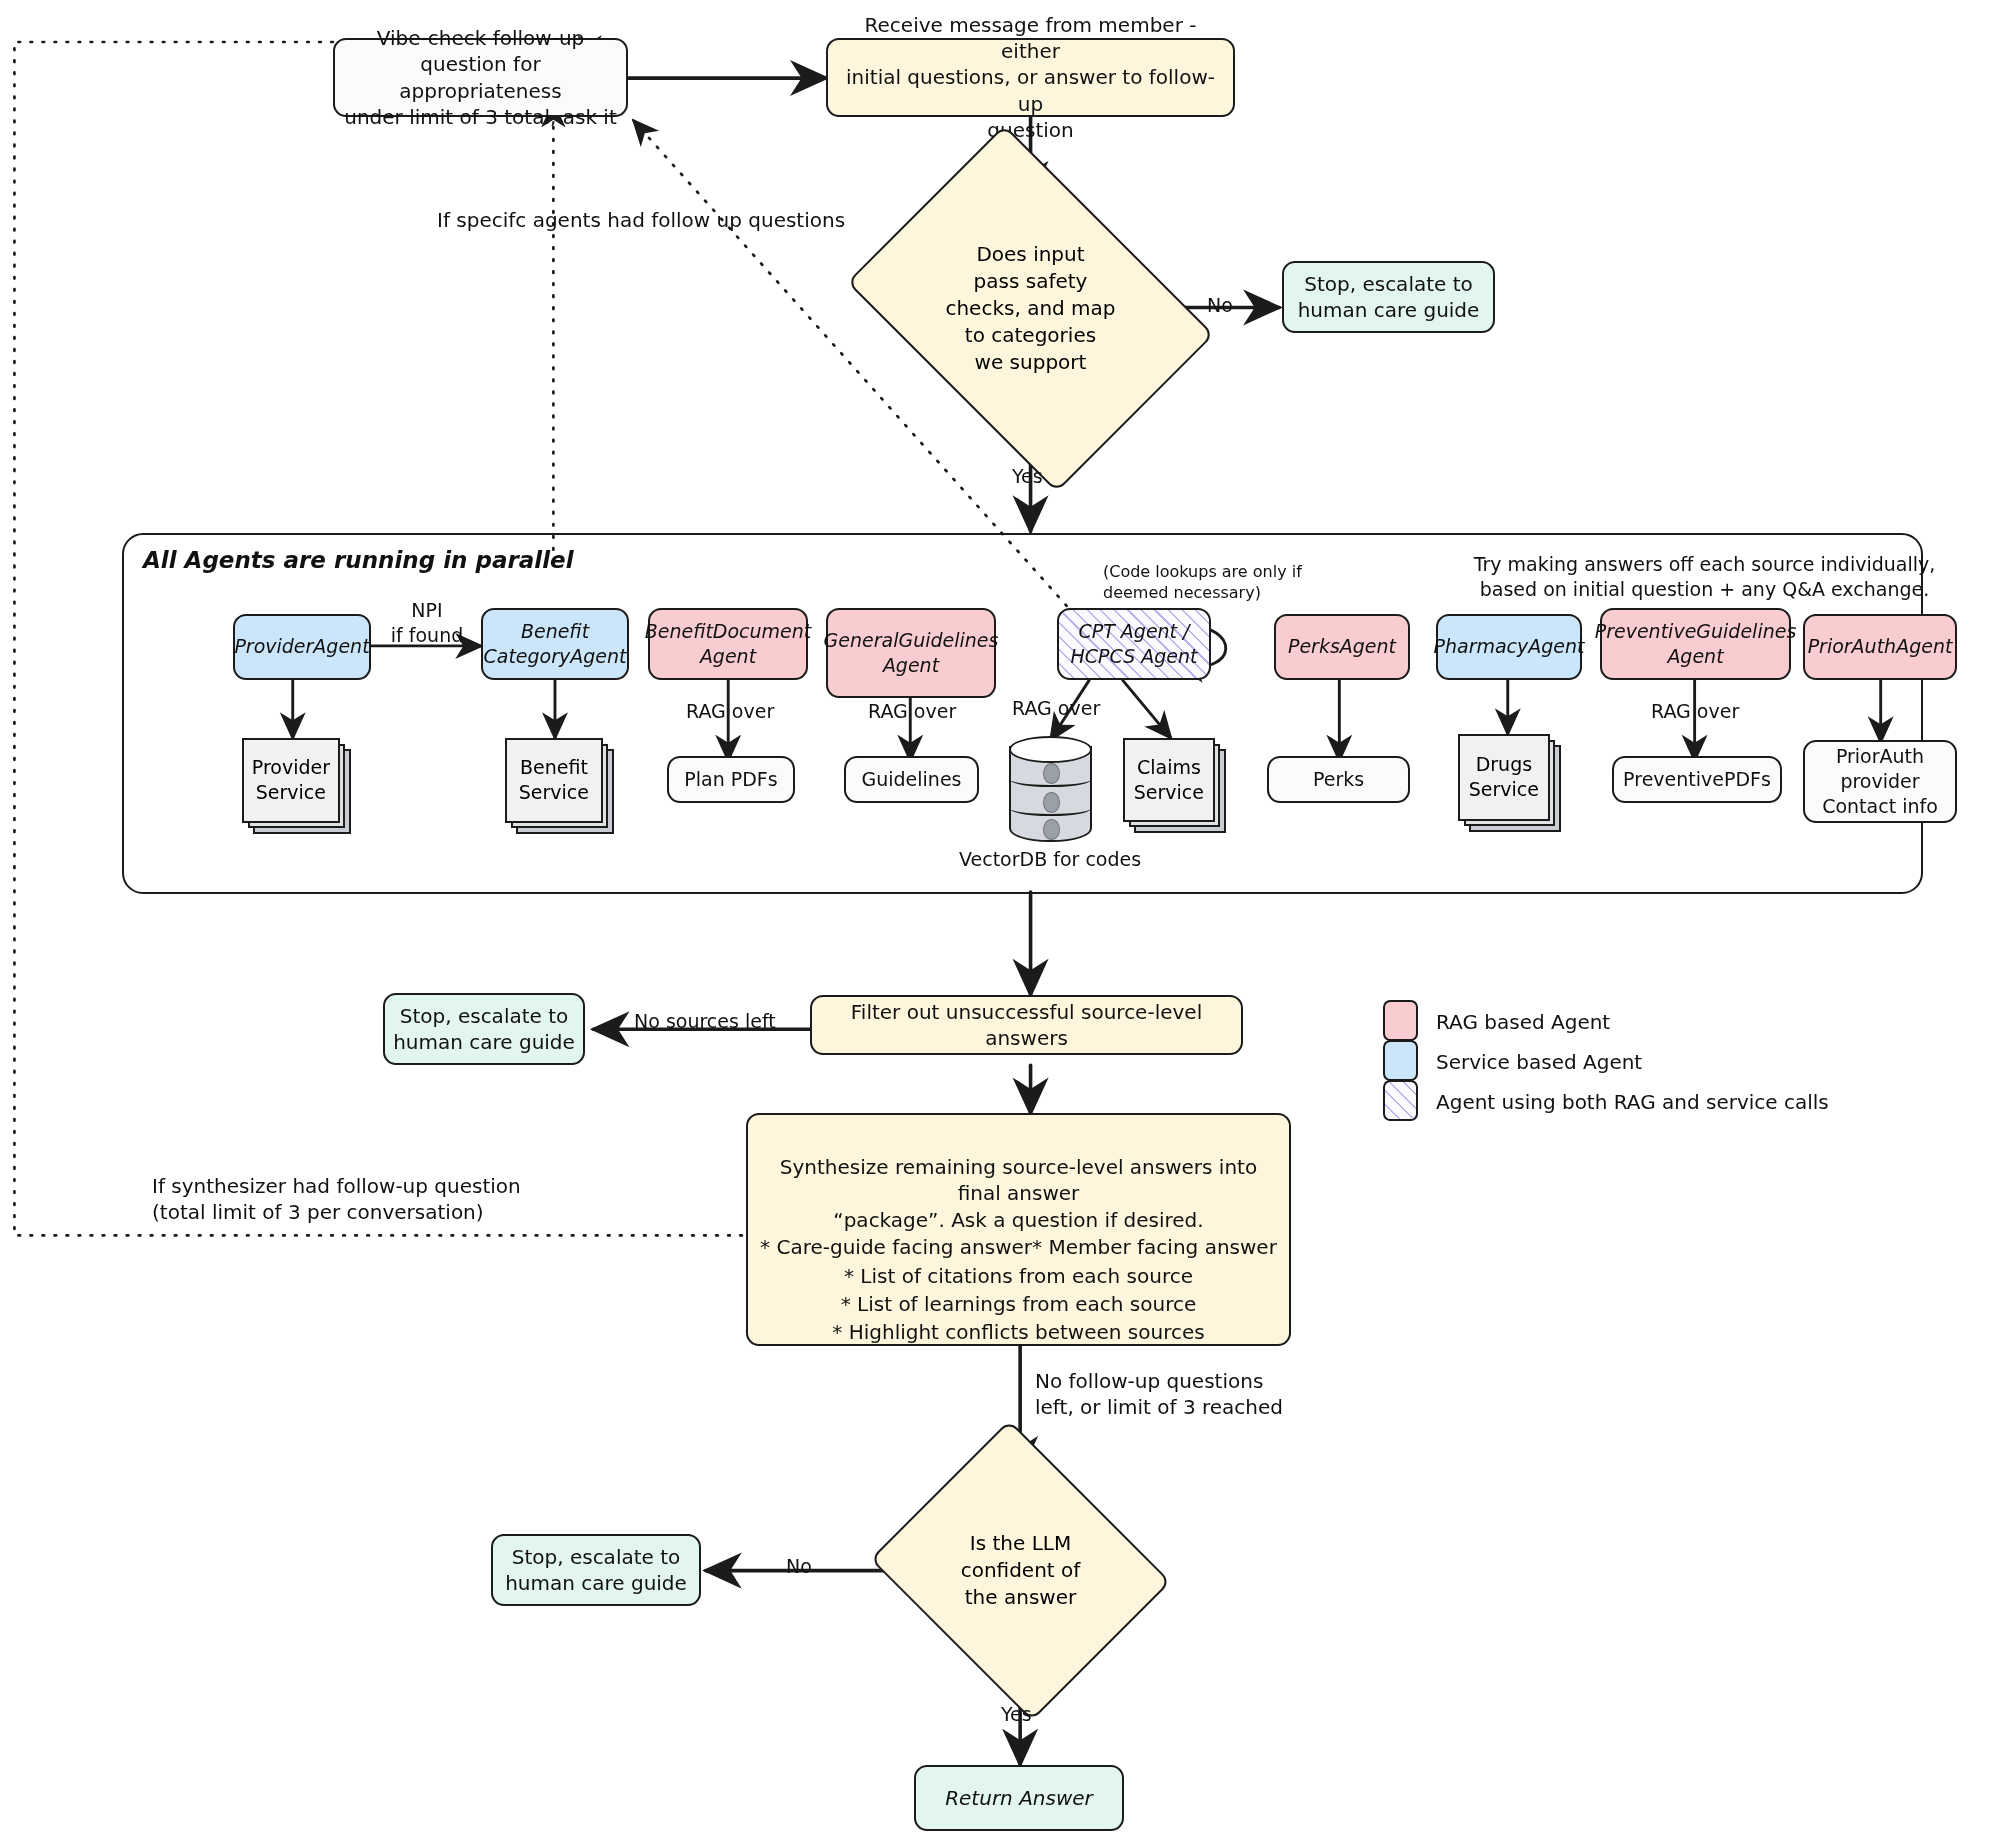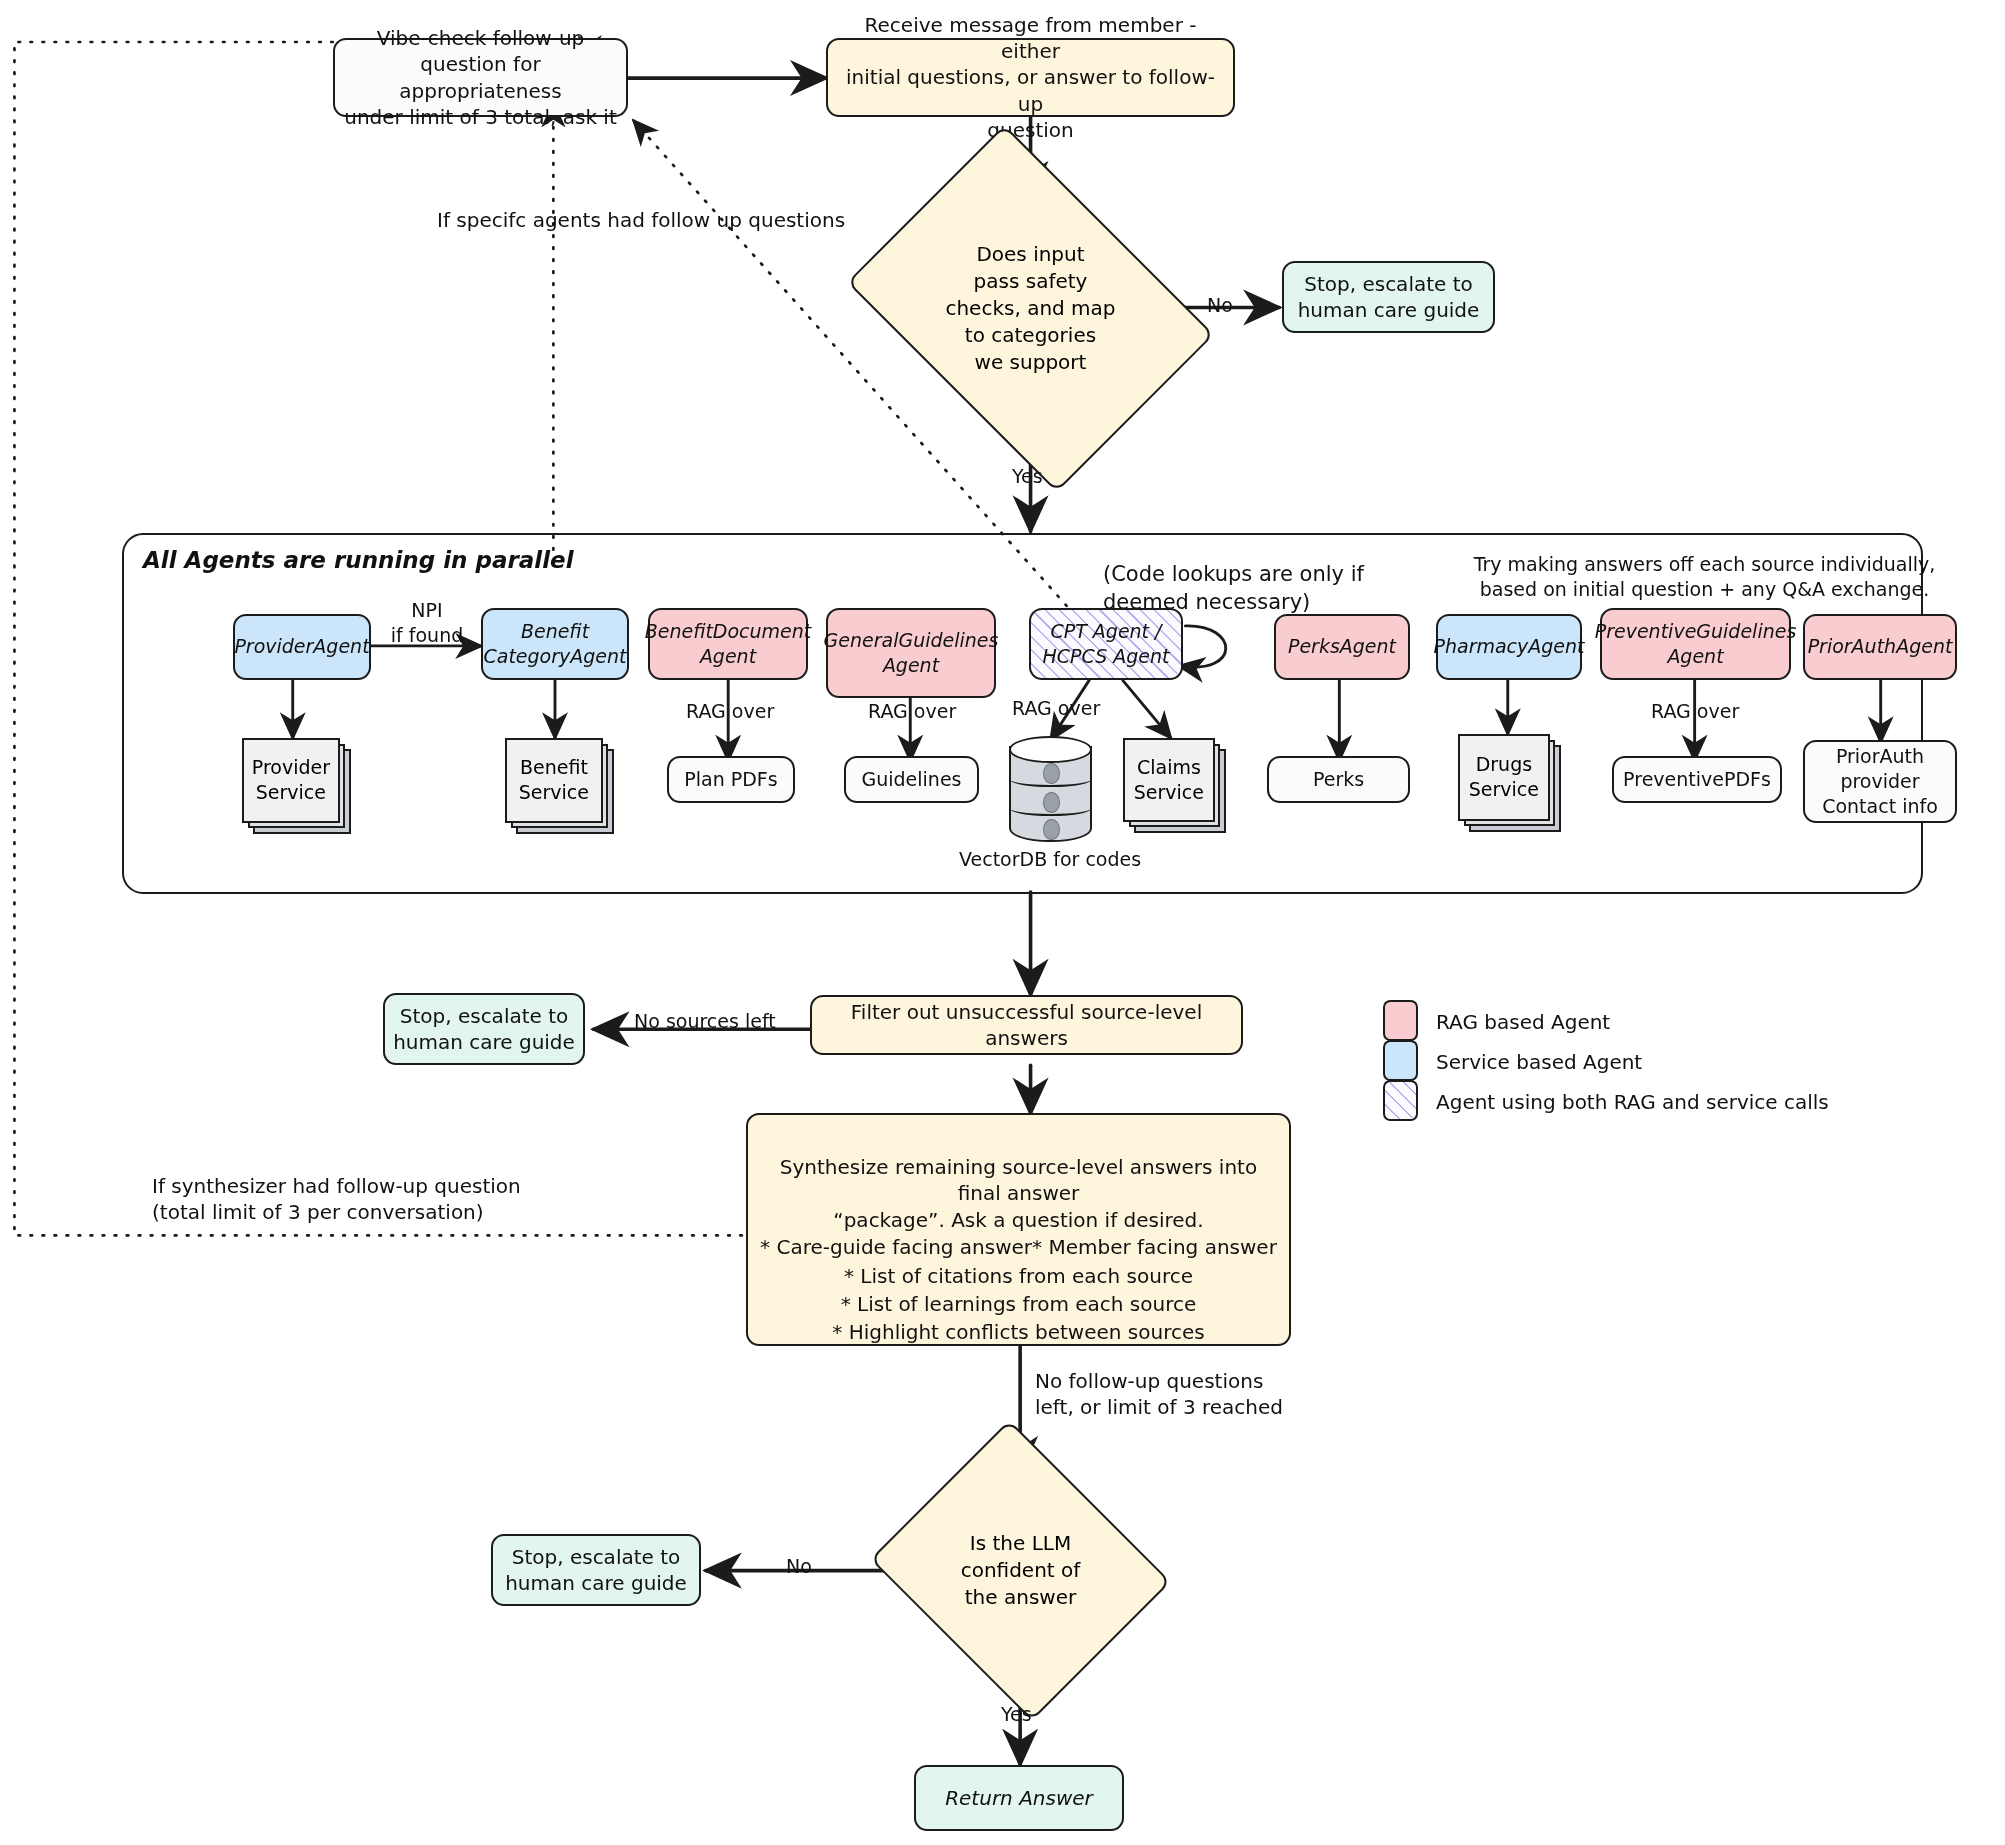--- a/index.html
+++ b/index.html
@@ -50,21 +50,21 @@
       border:1.6px solid #6f747b;left:50%;margin-left:-7.2px;}
 
   .lbl{position:absolute;color:#111;line-height:1.32;white-space:pre;}
   .lblc{position:absolute;color:#111;line-height:1.34;text-align:center;}
 
   
   #agents-panel{position:absolute;left:122px;top:533px;width:1797px;height:357px;
       border:2.8px solid #1b1b1b;border-radius:21px;background:transparent;}
 
   
-  .lg-sw{position:absolute;width:30.5px;height:37px;border:2.8px solid #1b1b1b;border-radius:7.2px;} .t14{font-size:21px;}
+  .lg-sw{position:absolute;width:30.5px;height:37px;border:2.8px solid #1b1b1b;border-radius:7.2px;} .t14{font-size:16px;}
   .t16{font-size:19px;} .t17{font-size:20px;} .t19{font-size:23px;}
 </style>
 </head>
 <body>
 
 <div id="stage">
 
   <svg id="wires" viewBox="0 0 2500 2301">
     <defs>
       <marker id="ah" markerWidth="14" markerHeight="14" refX="10" refY="5" orient="auto">
@@ -179,21 +179,21 @@
   <div class="node rounded pink t16" style="left:648px;top:608px;width:160px;height:72px;">
     <span style="white-space:pre-line;font-style:italic">BenefitDocument
 Agent</span>
     </div>
 
   <div class="node rounded pink t16" style="left:826px;top:608px;width:170px;height:90px;">
     <span style="white-space:pre-line;font-style:italic">GeneralGuidelines
 Agent</span>
     </div>
 
-  <div class="node rounded hatch t16" style="left:1029px;top:608px;width:154px;height:72px;">
+  <div class="node rounded hatch t16" style="left:1057px;top:608px;width:154px;height:72px;">
     <span style="white-space:pre-line;font-style:italic">CPT Agent /
 HCPCS Agent</span>
     </div>
 
   <div class="node rounded pink t16" style="left:1274px;top:614px;width:136px;height:66px;">
     <span style="white-space:pre-line;font-style:italic">PerksAgent</span>
     </div>
 
   <div class="node rounded blue t16" style="left:1436px;top:614px;width:146px;height:66px;">
     <span style="white-space:pre-line;font-style:italic">PharmacyAgent</span>

